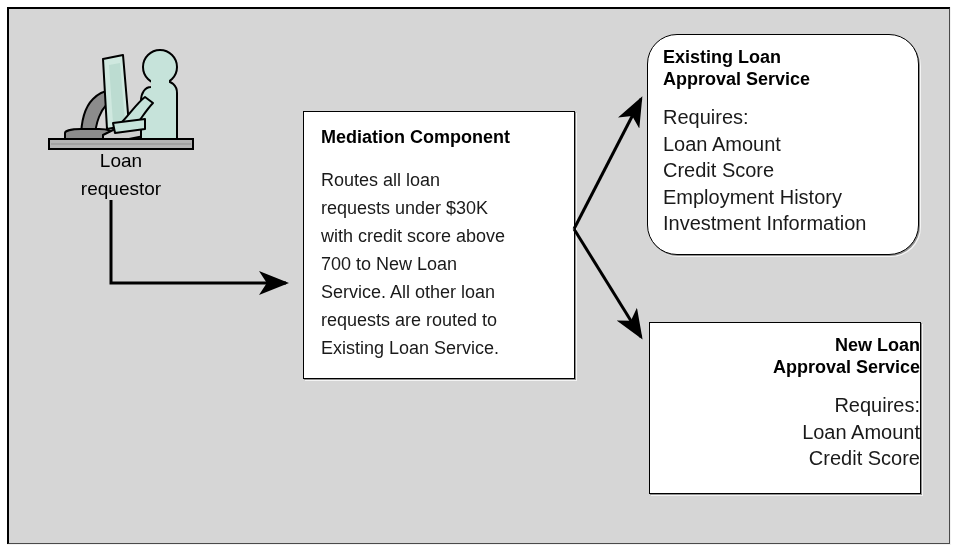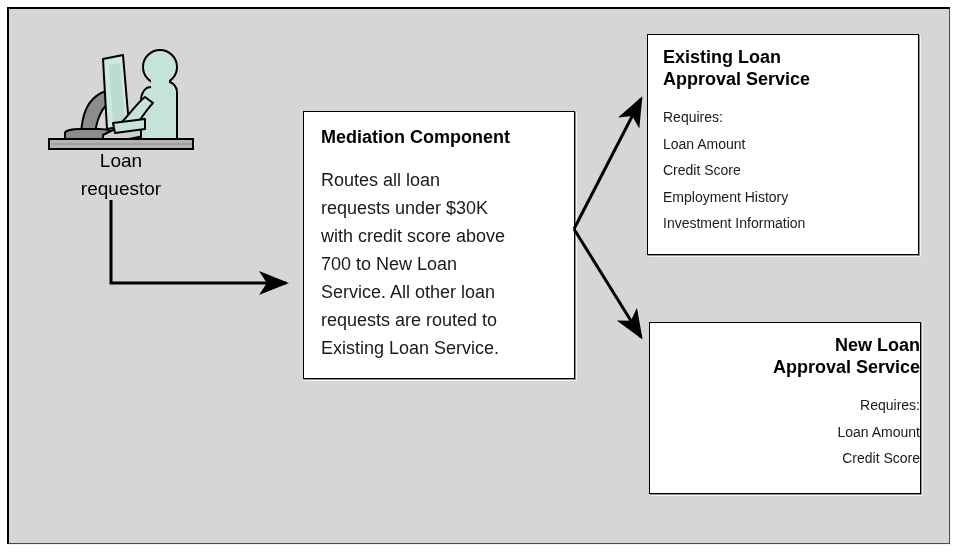--- a/index.html
+++ b/index.html
@@ -50,21 +50,21 @@
     box-shadow: 1px 1px 0 0 #8f8f8f, 2px 2px 0 0 #f4f4f4;
   }
   .box-title {
     font-weight: bold;
     font-size: 18px;
     line-height: 22px;
     color: #000000;
     white-space: pre-line;
   }
   .box-body {
-    font-size: 14px;
+    font-size: 20px;
     line-height: 26.5px;
     color: #1a1a1a;
     white-space: pre-line;
   }
 
   
   #mediation-box {
     left: 294px;
     top: 102px;
     width: 272px;
@@ -74,20 +74,21 @@
   #mediation-box .box-title { margin-bottom: 18px; }
   #mediation-box .box-body { line-height: 28px; font-size: 18px; }
 
   
   #existing-box {
     left: 638px;
     top: 25px;
     width: 272px;
     height: 221px;
     padding: 11px 0 0 15px;
+    border-radius: 30px;
   }
   #existing-box .box-title { margin-bottom: 14px; }
 
   
   #new-box {
     left: 640px;
     top: 313px;
     width: 272px;
     height: 172px;
     padding: 11px 0 0 15px;

